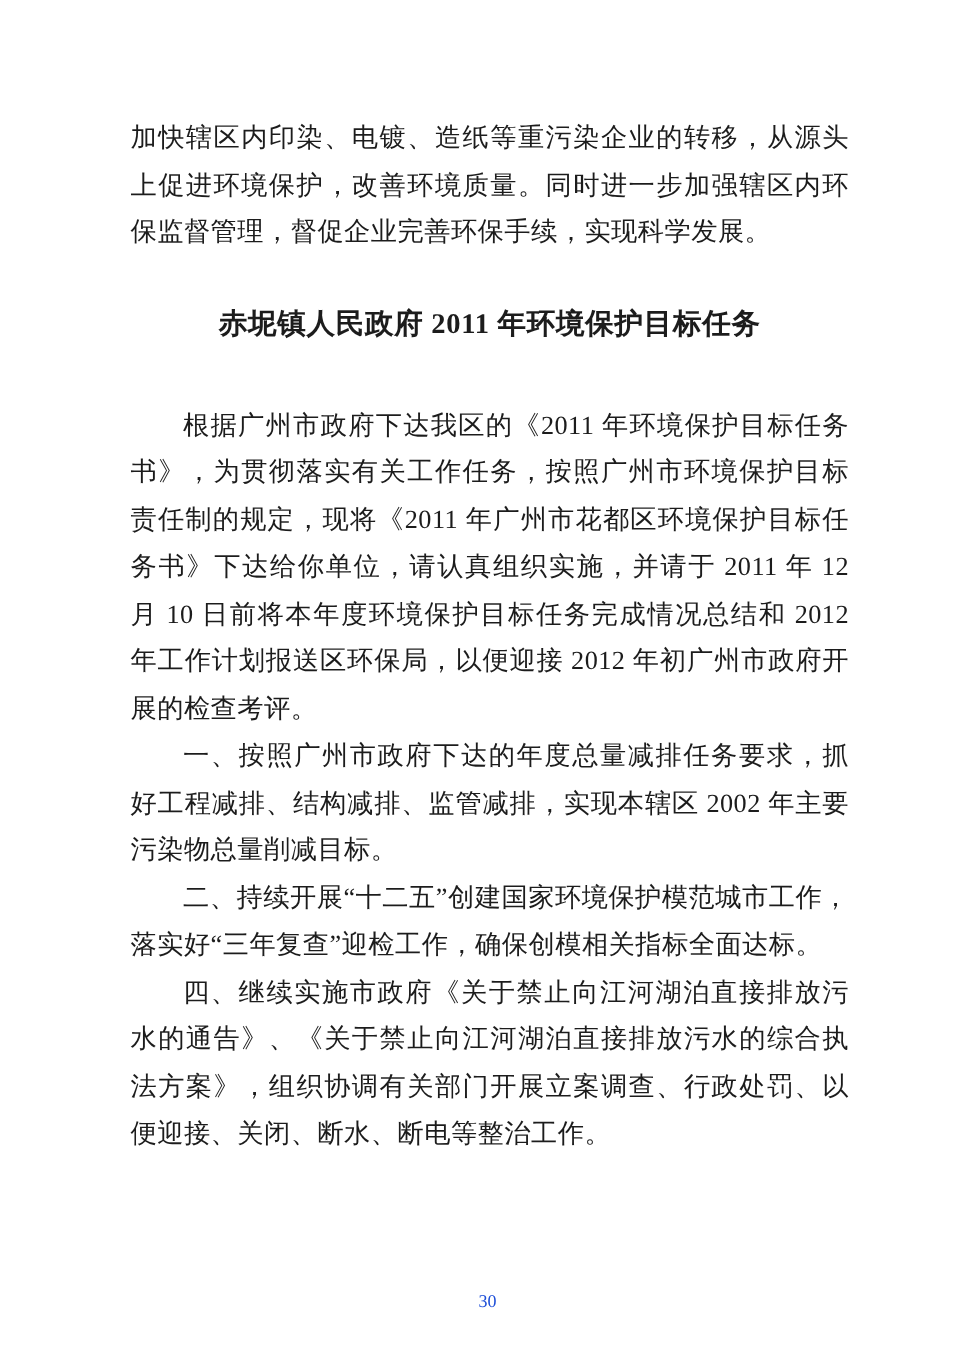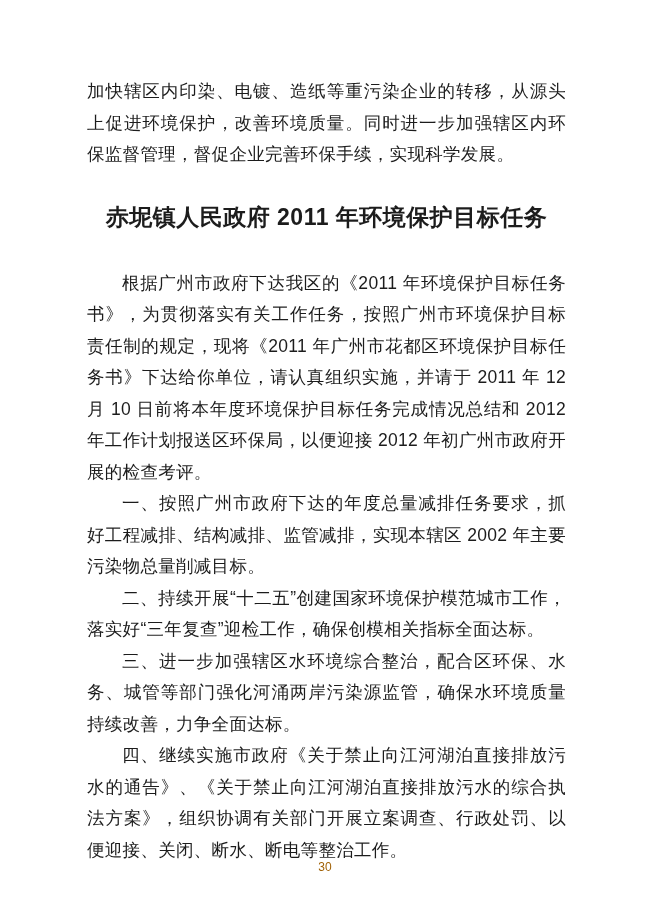--- a/index.html
+++ b/index.html
@@ -6,21 +6,21 @@
     margin: 0;
     padding: 0;
     background: #ffffff;
   }
   .page {
     position: relative;
     width: 650px;
     height: 913px;
     background: #ffffff;
     overflow: hidden;
-    font-family: Liberation Sans, sans-serif;
+    font-family: Liberation Serif, serif;
     color: #1c1c1c;
   }
   .content {
     position: absolute;
     left: 87px;
     top: 0;
     width: 479px;
   }
   .body-text {
     margin: 0;
@@ -30,54 +30,53 @@
     letter-spacing: 0.3px;
   }
   .body-text.indent {
     text-indent: 2em;
   }
   .continuation {
     margin-top: 76px;
   }
   .doc-title {
     margin: 27px 0 0 0;
-    font-size: 23px;
+    font-size: 19px;
     line-height: 38px;
     font-weight: bold;
     text-align: center;
     white-space: nowrap;
     letter-spacing: 0.5px;
   }
   .first-para {
     margin-top: 32px;
   }
   .page-number {
     position: absolute;
     top: 860px;
     left: 0;
     width: 650px;
     text-align: center;
     font-size: 12px;
-    color: #a16207;
+    color: #1d4ed8;
   }
 </style>
 </head>
 <body>
 
 <div class="page">
   <div class="content">
     <p class="body-text continuation">加快辖区内印染、电镀、造纸等重污染企业的转移，从源头上促进环境保护，改善环境质量。同时进一步加强辖区内环保监督管理，督促企业完善环保手续，实现科学发展。</p>
 
     <h1 class="doc-title">赤坭镇人民政府 2011 年环境保护目标任务</h1>
 
     <p class="body-text indent first-para">根据广州市政府下达我区的《2011 年环境保护目标任务书》，为贯彻落实有关工作任务，按照广州市环境保护目标责任制的规定，现将《2011 年广州市花都区环境保护目标任务书》下达给你单位，请认真组织实施，并请于 2011 年 12 月 10 日前将本年度环境保护目标任务完成情况总结和 2012 年工作计划报送区环保局，以便迎接 2012 年初广州市政府开展的检查考评。</p>
 
     <p class="body-text indent">一、按照广州市政府下达的年度总量减排任务要求，抓好工程减排、结构减排、监管减排，实现本辖区 2002 年主要污染物总量削减目标。</p>
 
     <p class="body-text indent">二、持续开展“十二五”创建国家环境保护模范城市工作，落实好“三年复查”迎检工作，确保创模相关指标全面达标。</p>
 
-    <p class="body-text indent">三、进一步加强辖区水环境综合整治，配合区环保、水务、城管等部门强化河涌两岸污染源监管，确保水环境质量持续改善，力争全面达标。</p>
 
     <p class="body-text indent">四、继续实施市政府《关于禁止向江河湖泊直接排放污水的通告》、《关于禁止向江河湖泊直接排放污水的综合执法方案》，组织协调有关部门开展立案调查、行政处罚、以便迎接、关闭、断水、断电等整治工作。</p>
   </div>
 
   <div class="page-number">30</div>
 </div>
 
 </body></html>

